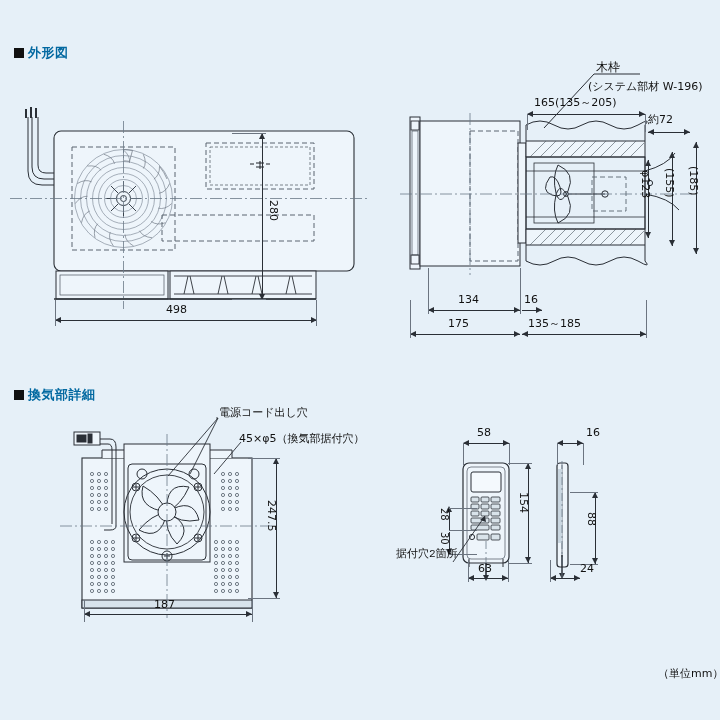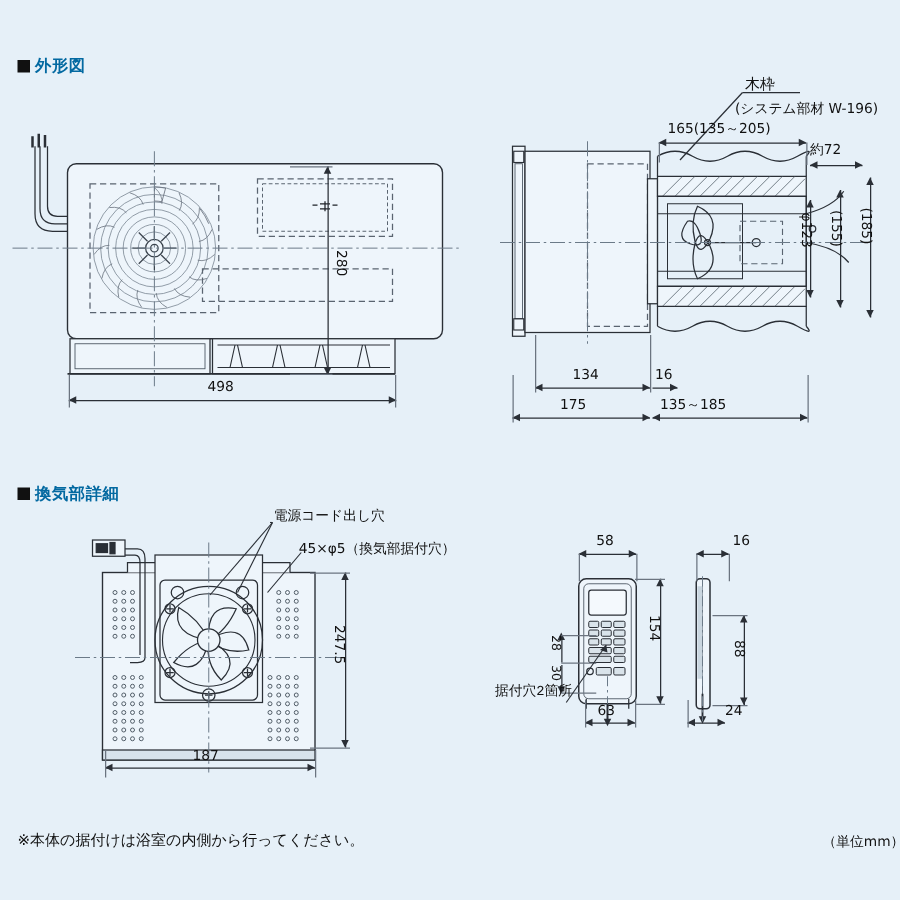--- a/index.html
+++ b/index.html
@@ -609,16 +609,15 @@
   </div>
 
   <div class="wrap">
     <div class="dimln-h" style="left:550px;top:578px;width:30px;"></div>
     <div class="arw arw-l" style="left:550px;top:575px;"></div>
     <div class="arw arw-r" style="left:574px;top:575px;"></div>
     <div class="ext v" style="position:absolute;left:550px;top:560px;width:1px;height:22px;background:#6b7480;"></div>
     <div class="lbl" style="left:580px;top:562px;">24</div>
   </div>
 
-  <div class="note" style="left:14px;top:664px;">※本体の据付けは浴室の内側から行ってください。</div>
   <div class="note" style="left:658px;top:666px;font-size:11px;">（単位mm）</div>
 
 </div>
 
 </body></html>

